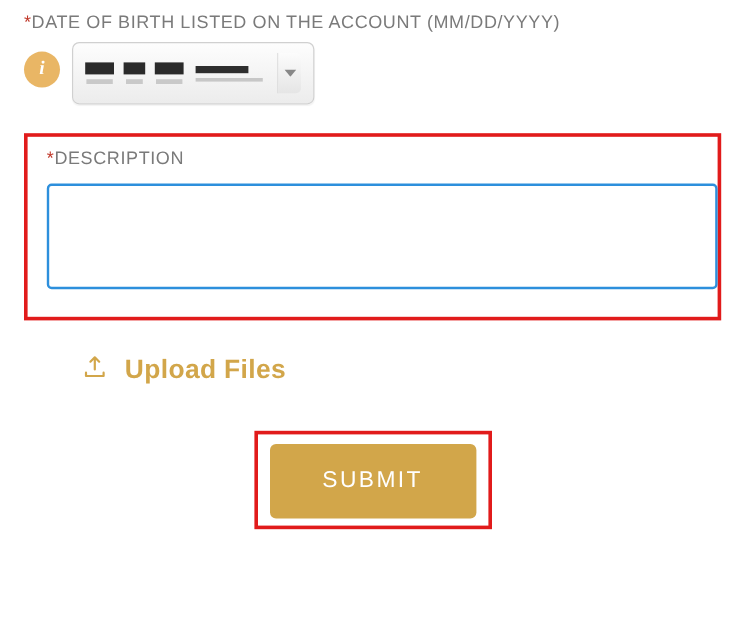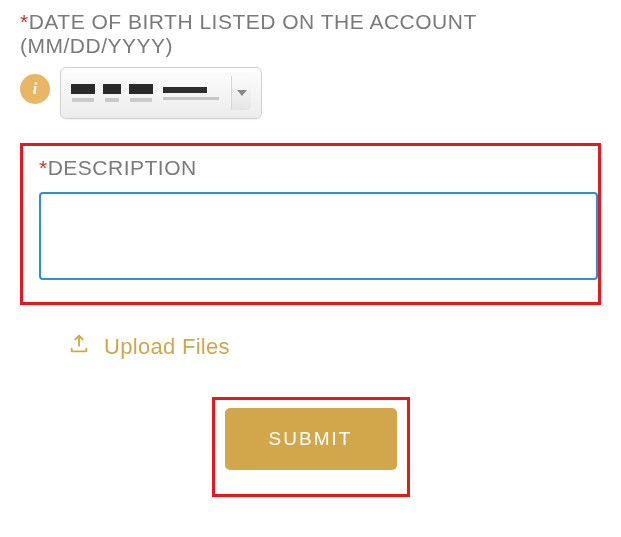--- a/index.html
+++ b/index.html
@@ -9,21 +9,21 @@
     }
     body {
       font-family: -apple-system, BlinkMacSystemFont, "Segoe UI", Arial, sans-serif;
       background: #ffffff;
       width: 621px;
       height: 537px;
       padding: 10px 20px;
       color: #999;
     }
     .field-label {
-      font-size: 21px;
+      font-size: 15px;
       letter-spacing: 0.5px;
       color: #7a7a7a;
       font-weight: 400;
       margin-bottom: 4px;
     }
     .field-label .asterisk {
       color: #c0392b;
     }
     .info-icon {
       width: 30px;
@@ -117,40 +117,40 @@
       border-radius: 4px;
       outline: none;
       resize: none;
       padding: 8px;
       font-size: 15px;
       font-family: inherit;
       margin-top: 8px;
     }
     .upload-row {
       display: flex;
-      align-items: center;
       gap: 14px;
       margin: 28px 0 0 48px;
       color: #d2a64a;
       font-size: 22px;
       letter-spacing: 0.3px;
       cursor: pointer;
+      font-weight: bold;
     }
     .upload-row svg {
       width: 22px;
       height: 22px;
       stroke: #d2a64a;
       fill: none;
       stroke-width: 2;
     }
     .submit-wrap {
       border: 3px solid #e11b1b;
       width: 198px;
       margin: 36px auto 0 auto;
-      padding: 8px 10px 24px 10px;
+      padding: 8px 10px 6px 10px;
       display: flex;
       justify-content: center;
     }
     .submit-btn {
       background: #d2a64a;
       color: #fff;
       border: none;
       border-radius: 5px;
       font-size: 19px;
       letter-spacing: 2px;

